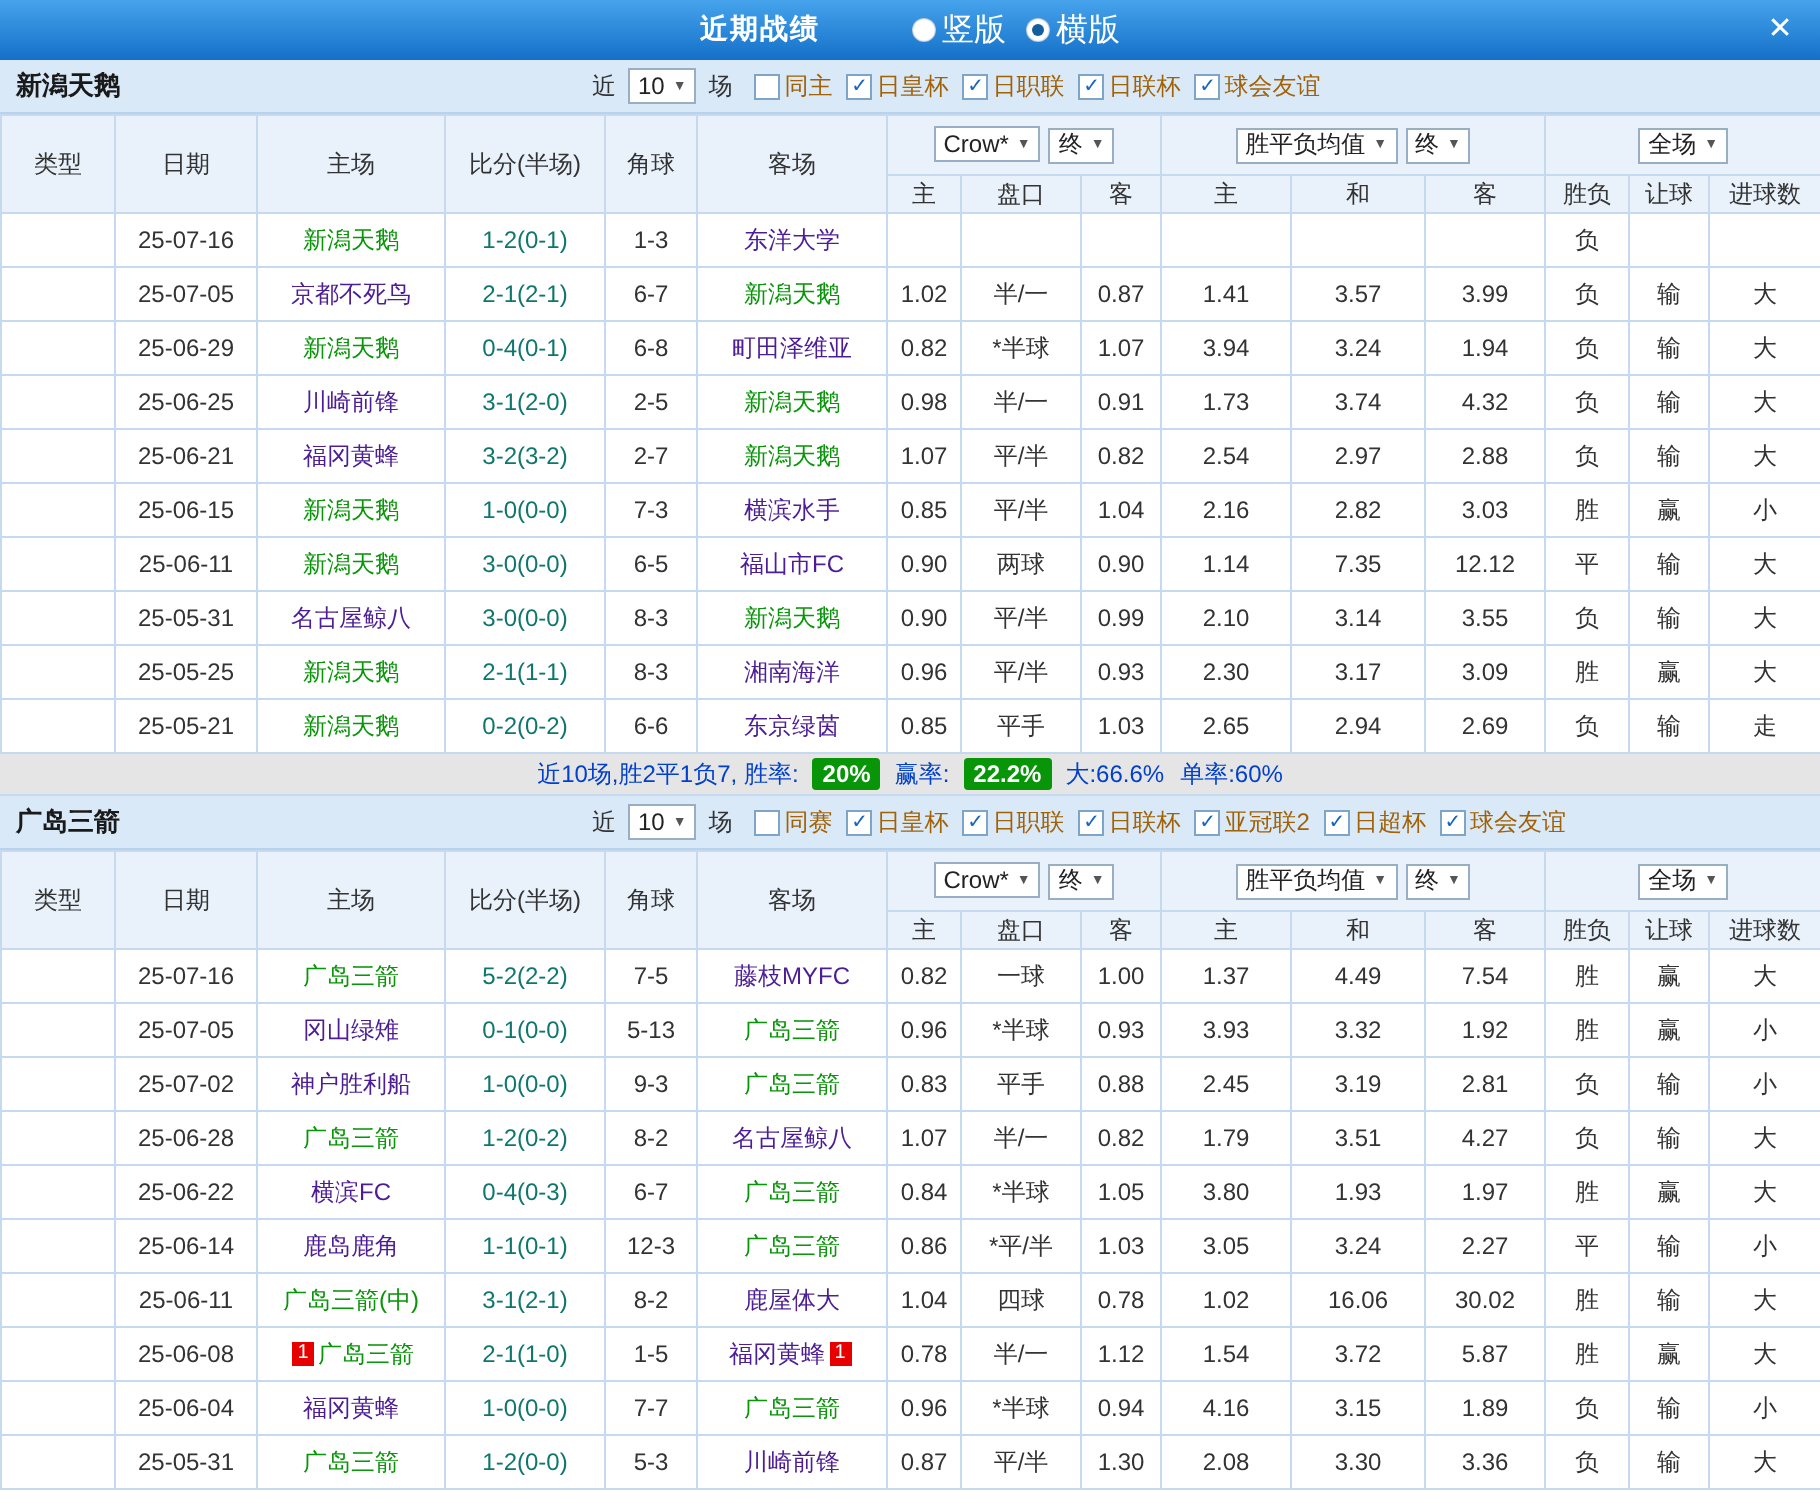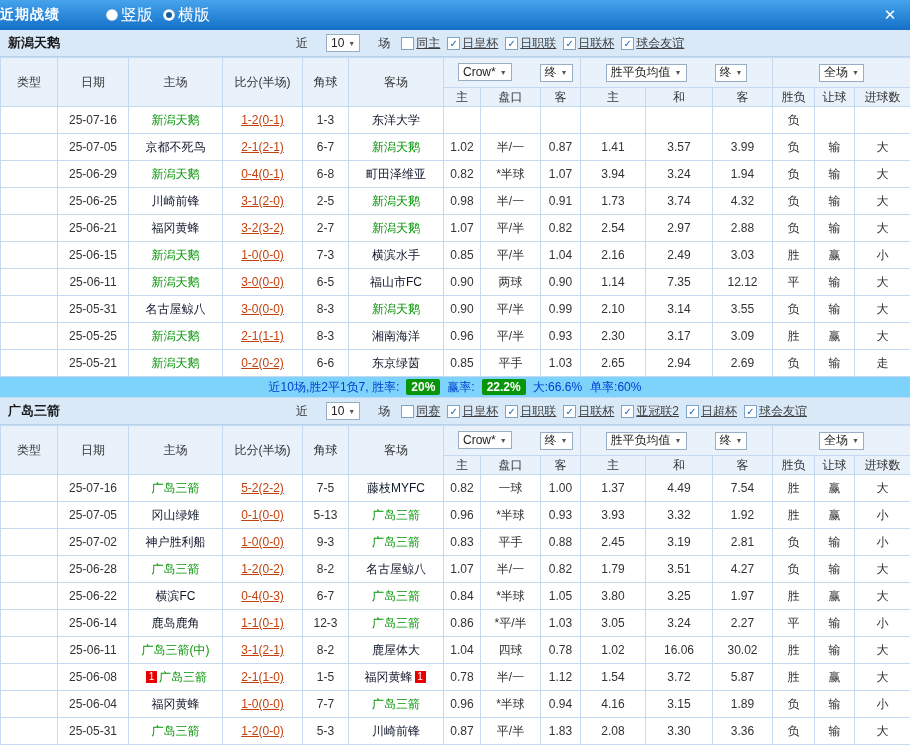--- a/index.html
+++ b/index.html
@@ -2,60 +2,60 @@
 <html><head>
 <meta charset="utf-8">
 <style>
   * { margin:0; padding:0; box-sizing:border-box; }
   html,body { background:#fff; }
   body { width:910px; font-family:"Liberation Sans","DejaVu Sans",sans-serif; }
   .app { width:910px; height:753px; overflow:hidden; background:#fff; }
 
   
   .topbar { height:30px; background:linear-gradient(#46a3ec,#1470c8); display:flex; align-items:center; position:relative; }
-  .tb-center { flex:1; display:flex; justify-content:flex-start; align-items:center;gap:36px; }
+  .tb-center { flex:1; display:flex; justify-content:center; align-items:center;gap:36px; }
   .tb-title { color:#fff; font-weight:bold; font-size:14px; letter-spacing:1px; }
   #viewopts { display:inline-flex; align-items:center; }
   .radio { width:12px; height:12px; border-radius:50%; background:#fff; display:inline-flex; align-items:center; justify-content:center; margin-left:10px; cursor:pointer; box-shadow:0 0 1px #0a4f8f inset; }
   .radio .dot { width:6px; height:6px; border-radius:50%; background:#135f9e; display:none; }
   .radio.on .dot { display:block; }
   .rlabel { color:#fff; font-size:16px; margin-left:3px; }
   .close { position:absolute; right:10px; top:5px; color:#fff; font-size:15px; font-weight:bold; cursor:pointer; width:20px; height:20px; text-align:center; line-height:20px; }
 
   
   .sec-header { height:27px; background:#d9e9f8; border-bottom:1px solid #b9d3ec; display:flex; align-items:center; }
   .sec-title { font-size:13px; font-weight:bold; color:#1a1a1a; padding-left:8px; flex:0 0 292px; }
   .filter { display:flex; align-items:center; font-size:12px; color:#333; }
   .ftext { margin:0 4px; }
   .cb { width:13px; height:13px; border:1px solid #7ea4c8; background:#fff; display:inline-flex; align-items:center; justify-content:center; font-size:10px; font-weight:bold; color:#1565c0; margin:0 2px 0 7px; cursor:pointer; }
-  .cblabel { color:#404040;text-decoration:underline; }
-  .select { display:inline-flex; align-items:center; background:#fff; border:1px solid #98aec4; height:18px; padding:0 4px; font-size:12px; color:#222; cursor:pointer; margin:0 14px; }
+  .cblabel { color:#a16207; }
+  .select { display:inline-flex; align-items:center; background:#fff; border:1px solid #98aec4; height:18px; padding:0 4px; font-size:12px; color:#222; cursor:pointer; margin:0 2px; }
   .select .arr { font-size:7px; color:#555; margin-left:4px; }
 
   
   .grid { width:910px; table-layout:fixed; border-collapse:collapse; }
   .grid th, .grid td { border:1px solid #c5daf0; text-align:center; font-size:12px; color:#333; overflow:hidden; white-space:nowrap; }
   .grid thead th { background:#e9f2fb; font-weight:normal; }
   .grid thead tr.r1 th { height:30px; }
   .grid thead tr.r2 th { height:19px; }
   .grid tbody td { height:27px; background:#fff; }
   td.type { color:#fff; }
   .t-cup  { background:#1f1f1f; }
   .t-j1   { background:#4a9e4a; }
   .t-lcup { background:#5cb88c; }
-  .tname { color:#0f172a; cursor:pointer; }
+  .tname { color:#4c1d95; cursor:pointer; }
   .subj  { color:#089508; cursor:pointer; }
-  td.score { color:#c2410c;text-decoration:underline; }
+  td.score { color:#0f766e; }
   .v-red   { color:#e03030; }
   .v-green { color:#179417; }
   .v-blue  { color:#2b6cb0; }
   .rc { display:inline-block; background:#e60000; color:#fff; font-size:10px; line-height:12px; width:11px; height:12px; margin:0 2px; vertical-align:middle; }
 
   
-  .summary { height:21px; display:flex; align-items:center; justify-content:center; font-size:12px; color:#0040cc; background:#7dd3fc; border-bottom:1px solid #c5daf0; }
+  .summary { height:21px; display:flex; align-items:center; justify-content:center; font-size:12px; color:#0040cc; background:#e5e5e5; border-bottom:1px solid #c5daf0; }
   .sum-text { margin:0 4px; }
   .sum-badge { background:#089508; color:#fff; font-weight:bold; padding:1px 5px; border-radius:2px; margin:0 3px; }
 </style>
 </head>
 <body>
 
 <div class="app">
   <div class="topbar">
     <div class="tb-center">
       <span class="tb-title">近期战绩</span>
@@ -240,21 +240,21 @@
               <td class="type t-j1">日职联</td>
               <td class="date">25-06-15</td>
               <td class="team"><span class="subj">新潟天鹅</span></td>
               <td class="score">1-0(0-0)</td>
               <td class="corners">7-3</td>
               <td class="team"><span class="tname">横滨水手</span></td>
               <td class="odd">0.85</td>
               <td class="odd">平/半</td>
               <td class="odd">1.04</td>
               <td class="odd">2.16</td>
-              <td class="odd">2.49</td>
+              <td class="odd">2.82</td>
               <td class="odd">3.03</td>
               <td class="v-red">胜</td>
               <td class="v-red">赢</td>
               <td class="v-blue">小</td>
             </tr>
             <tr>
               <td class="type t-cup">日皇杯</td>
               <td class="date">25-06-11</td>
               <td class="team"><span class="subj">新潟天鹅</span></td>
               <td class="score">3-0(0-0)</td>
@@ -489,21 +489,21 @@
               <td class="type t-j1">日职联</td>
               <td class="date">25-06-22</td>
               <td class="team"><span class="tname">横滨FC</span></td>
               <td class="score">0-4(0-3)</td>
               <td class="corners">6-7</td>
               <td class="team"><span class="subj">广岛三箭</span></td>
               <td class="odd">0.84</td>
               <td class="odd v-red">*半球</td>
               <td class="odd">1.05</td>
               <td class="odd">3.80</td>
-              <td class="odd">3.25</td>
+              <td class="odd">1.93</td>
               <td class="odd">1.97</td>
               <td class="v-red">胜</td>
               <td class="v-red">赢</td>
               <td class="v-red">大</td>
             </tr>
             <tr>
               <td class="type t-j1">日职联</td>
               <td class="date">25-06-14</td>
               <td class="team"><span class="tname">鹿岛鹿角</span></td>
               <td class="score">1-1(0-1)</td>
@@ -572,21 +572,21 @@
             </tr>
             <tr>
               <td class="type t-j1">日职联</td>
               <td class="date">25-05-31</td>
               <td class="team"><span class="subj">广岛三箭</span></td>
               <td class="score">1-2(0-0)</td>
               <td class="corners">5-3</td>
               <td class="team"><span class="tname">川崎前锋</span></td>
               <td class="odd">0.87</td>
               <td class="odd">平/半</td>
-              <td class="odd">1.83</td>
+              <td class="odd">1.30</td>
               <td class="odd">2.08</td>
               <td class="odd">3.30</td>
               <td class="odd">3.36</td>
               <td class="v-red">负</td>
               <td class="v-green">输</td>
               <td class="v-red">大</td>
             </tr>
           </tbody>
     </table>
 

